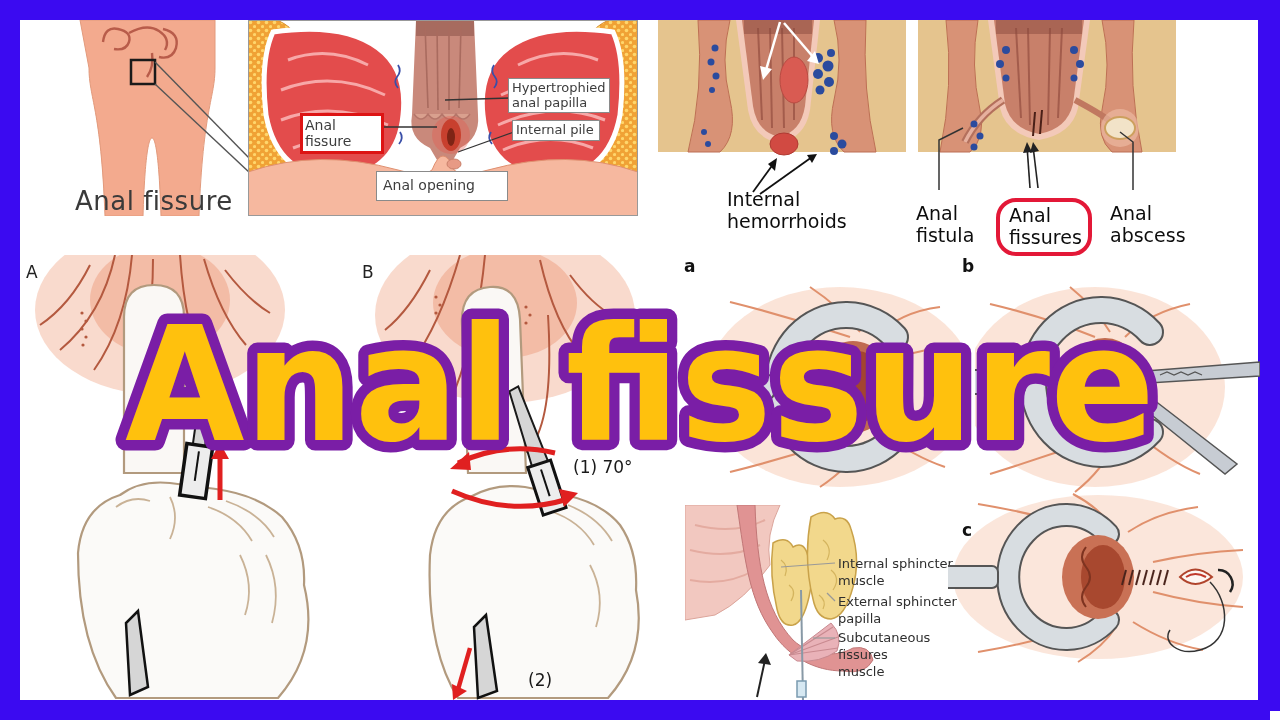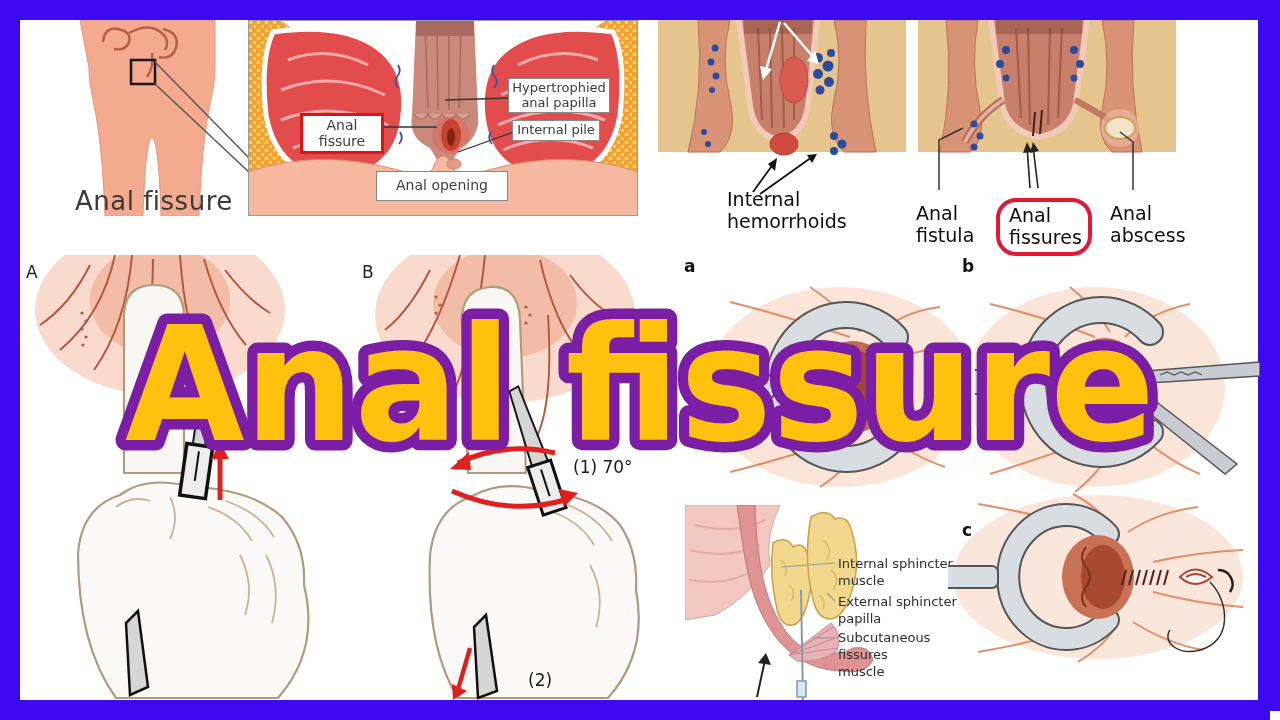--- a/index.html
+++ b/index.html
@@ -2,21 +2,21 @@
 <html><head>
 <meta charset="utf-8">
 <style>
   html,body{margin:0;padding:0}
   body{width:1280px;height:720px;position:relative;background:#3b0af1;overflow:hidden;
        font-family:"DejaVu Sans","Liberation Sans",sans-serif}
   .abs{position:absolute}
   #canvas{left:20px;top:20px;width:1238px;height:680px;background:#fff}
   #frame-notch{right:0;bottom:0;width:10px;height:9px;background:#fff}
   .caption-lg{font-size:26px;color:#3a3a3a;letter-spacing:.5px}
-  .boxlabel{background:#fff;border:1px solid #8a8a8a;color:#3d3d3d;text-align:center;
+  .boxlabel{background:#fff;border:1px solid #8a8a8a;color:#3d3d3d;
             font-size:13px;line-height:1.12;padding:2px 3px;white-space:pre-line}
   .boxlabel.red{border:3px solid #dd1414;font-size:14px;padding:2px 2px}
   .blacklabel{font-size:19px;line-height:1.18;color:#0d0d0d;white-space:pre-line}
   .fig-letter{font-size:17px;font-weight:bold;color:#111}
   .panel-letter{font-size:17px;color:#222}
   .redbox{border:4px solid #e31837;border-radius:20px;padding:2px 6px 3px 9px;
           font-size:19px;line-height:1.18;color:#0d0d0d;white-space:pre-line;background:#fff}
   .note{font-size:17px;color:#1a1a1a}
   .smlabel{font-size:13px;line-height:1.3;color:#2e2e2e;white-space:pre-line}
 </style>

